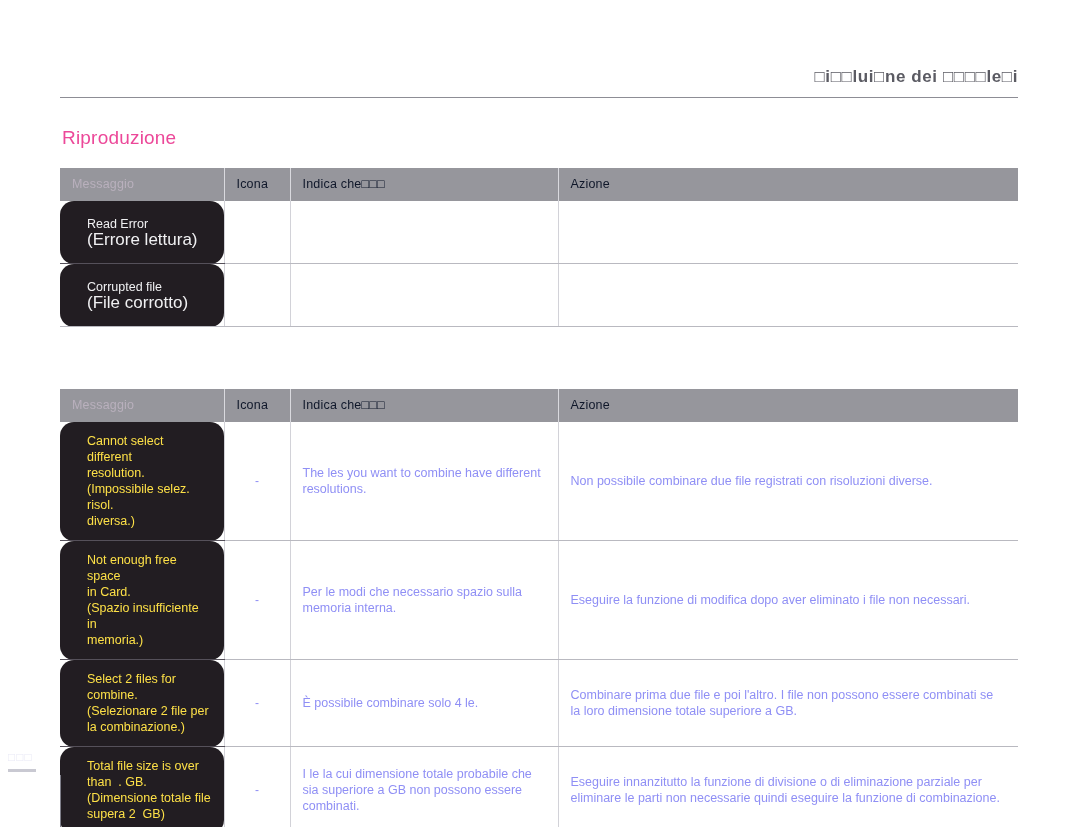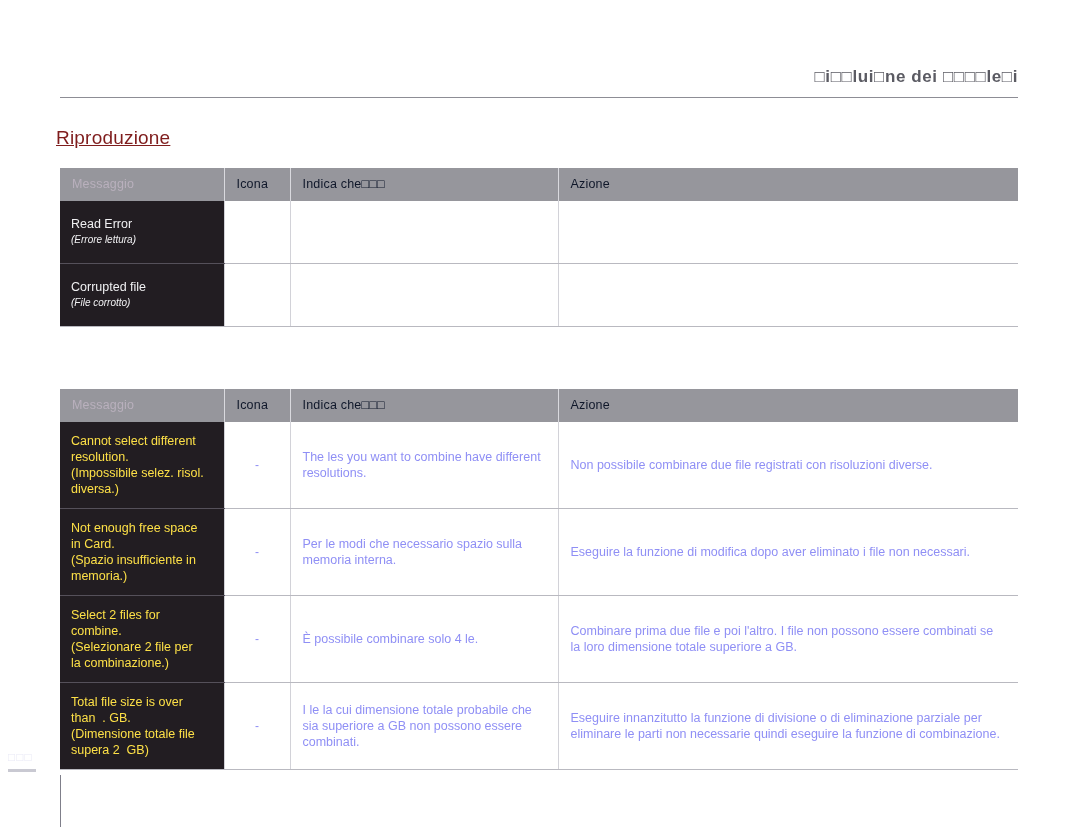--- a/index.html
+++ b/index.html
@@ -38,25 +38,24 @@
     left: 60px;
     right: 62px;
     height: 1px;
     background: #8d8d95;
   }
 
   
   .section-title {
     position: absolute;
     top: 127px;
-    left: 56px;
+    left: 62px;
     font-size: 19px;
-    color: #7f1d1d;
+    color: #ec4899;
     letter-spacing: 0.2px;
-    text-decoration: underline;
   }
 
   
   .msg-table {
     position: absolute;
     left: 60px;
     width: 958px;
     border-collapse: collapse;
     table-layout: fixed;
   }
@@ -86,38 +85,39 @@
     border-bottom: 1px solid #b9b9c0;
     vertical-align: middle;
     font-size: 12.5px;
     line-height: 16px;
     padding: 10px 12px;
     background: #ffffff;
   }
   .msg-table tbody td.cell-msg {
     background: #221d22;
     border-bottom: 1px solid #55505a;
-    padding: 11px 12px 11px 11px;
+    padding: 11px 12px 11px 27px;
+    border-radius: 14px;
   }
   .msg-table tbody tr:last-child td.cell-msg {
     border-bottom: 1px solid #b9b9c0;
   }
   .msg-table tbody td.cell-icon {
     text-align: center;
     border-right: 1px solid #d2d2d8;
     border-left: 1px solid #d2d2d8;
   }
   .msg-table tbody td.cell-means {
     border-right: 1px solid #d2d2d8;
   }
 
   
   .msg-table.first tbody td.cell-msg { color: #f0f0f2; }
   .msg-table.first tbody td.cell-msg .line-en { font-size: 12.5px; }
-  .msg-table.first tbody td.cell-msg .line-it { font-size: 10px; font-style: italic; }
+  .msg-table.first tbody td.cell-msg .line-it { font-size: 17px; }
   .msg-table.first tbody td { height: 40px; }
 
   
   .msg-table.second tbody td.cell-msg   { color: #fde047; }
   .msg-table.second tbody td.cell-means { color: #8f8ff5; }
   .msg-table.second tbody td.cell-action{ color: #8f8ff5; }
   .msg-table.second tbody td.cell-icon  { color: #8f8ff5; font-size: 12px; }
 
   .line-it { white-space: pre-wrap; }
   .line-en { white-space: pre-wrap; }

